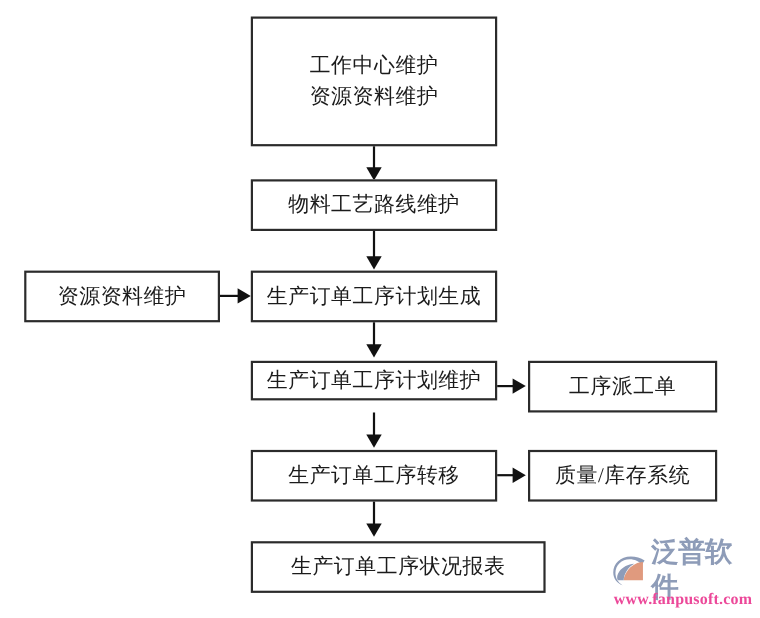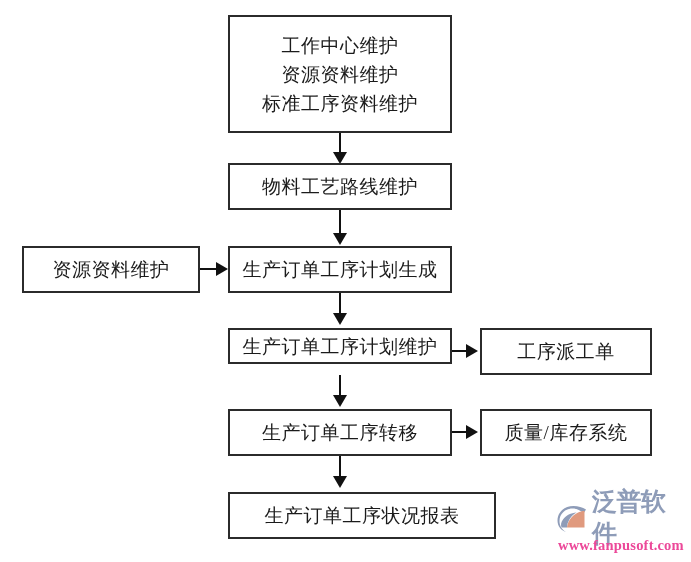--- a/index.html
+++ b/index.html
@@ -107,21 +107,20 @@
   }
 </style>
 </head>
 <body>
 
 <div id="canvas">
 
   <div class="node multi" style="left:228px; top:15px; width:224px; height:118px;">
     <span class="line">工作中心维护</span>
     <span class="line">资源资料维护</span>
-    <span class="line">标准工序资料维护</span>
   </div>
 
   <div class="conn">
     <div class="vline" style="left:339px; top:133px; height:23px;"></div>
     <div class="arrow-down" style="left:333px; top:152px;"></div>
   </div>
 
   <div class="node" style="left:228px; top:163px; width:224px; height:47px;">
     <span class="line">物料工艺路线维护</span>
   </div>

